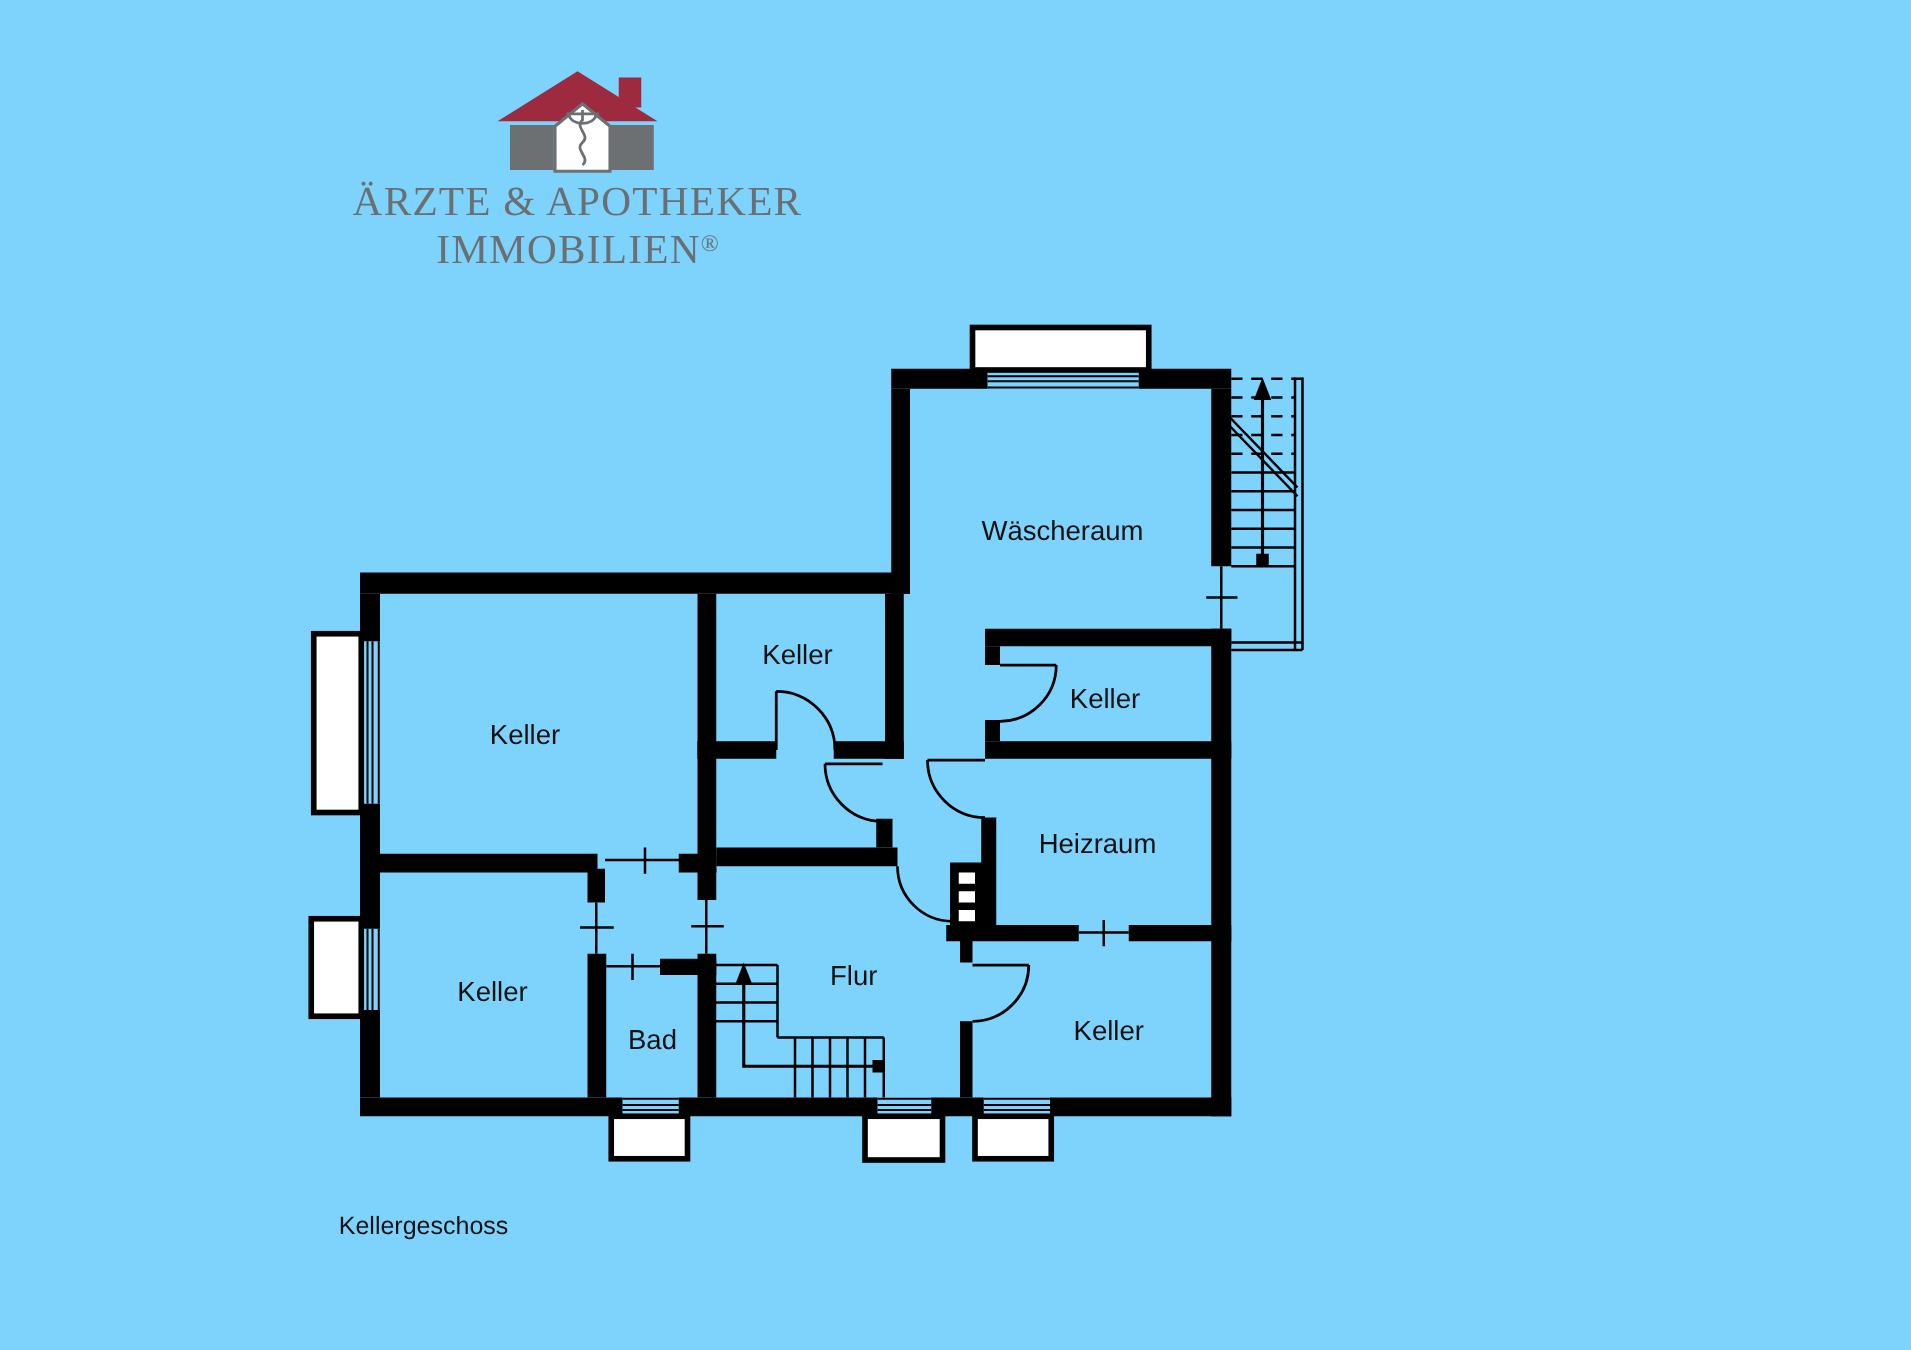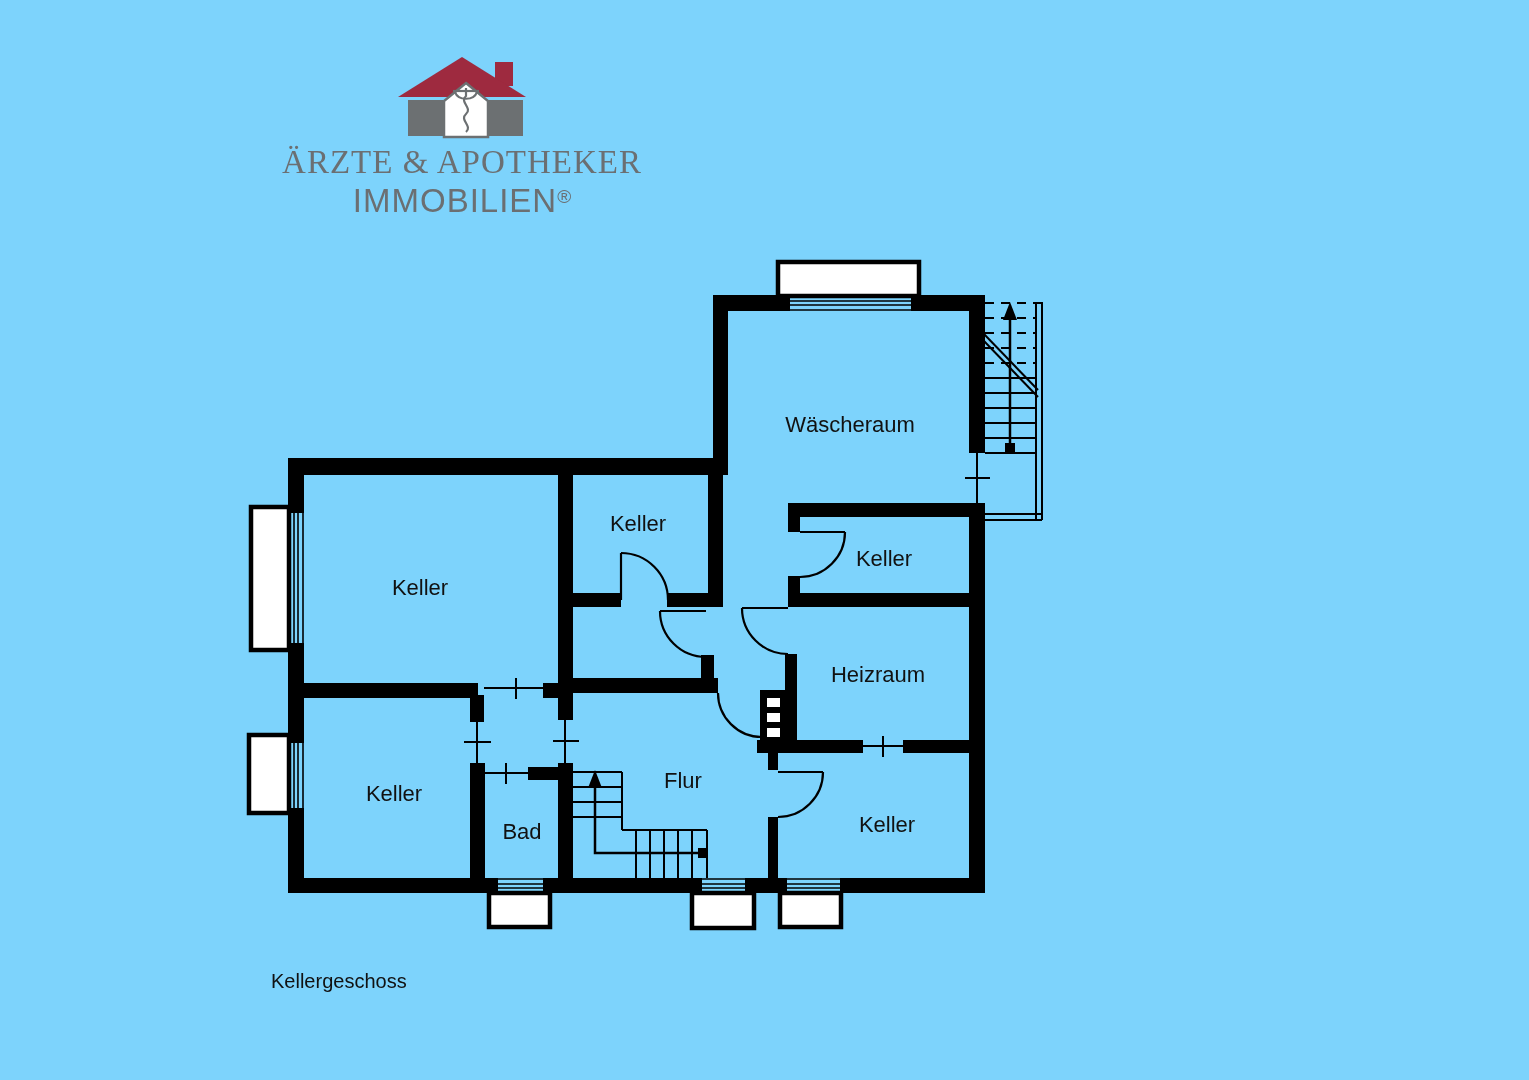--- a/index.html
+++ b/index.html
@@ -2,21 +2,21 @@
 <html><head>
 <meta charset="utf-8">
 <style>
   html,body{margin:0;padding:0;background:#ffffff;}
   #stage{position:relative;width:1529px;height:1080px;background:#7dd3fc;overflow:hidden;
          font-family:"Liberation Sans",sans-serif;}
   #logo-line1{position:absolute;left:262px;top:144px;width:400px;text-align:center;
               font-family:"Liberation Serif",serif;font-size:33px;letter-spacing:1px;
               color:#6b6f72;white-space:nowrap;}
   #logo-line2{position:absolute;left:262px;top:182px;width:400px;text-align:center;
-              font-family:Liberation Sans, sans-serif;font-size:33px;letter-spacing:1px;
+              font-family:Liberation Serif, serif;font-size:33px;letter-spacing:1px;
               color:#6b6f72;white-space:nowrap;}
   #logo-line2 .reg{font-size:19px;vertical-align:9px;letter-spacing:0;}
   #plan-title{position:absolute;left:271px;top:970px;font-size:20px;color:#111;}
   .abs{position:absolute;}
   svg text{font-family:"Liberation Sans",sans-serif;font-size:22px;fill:#111;}
 </style>
 </head>
 <body>
 
 <div id="stage">

